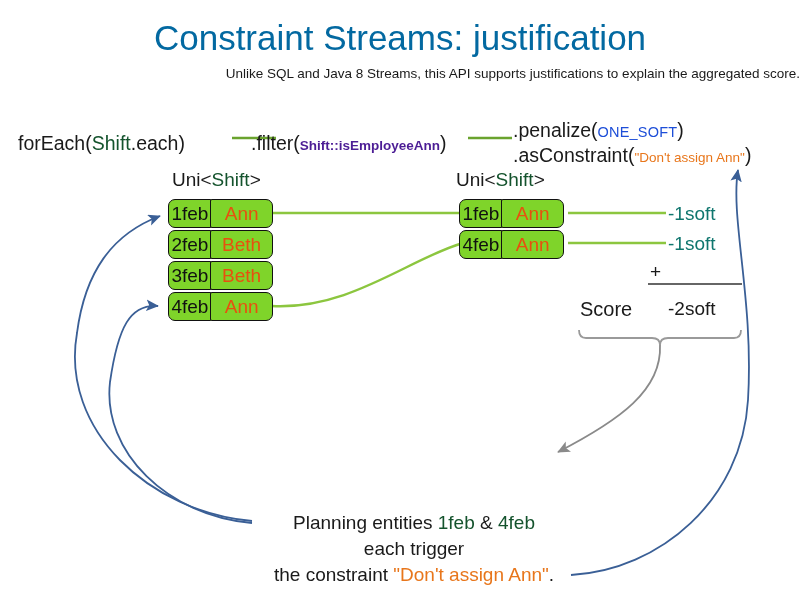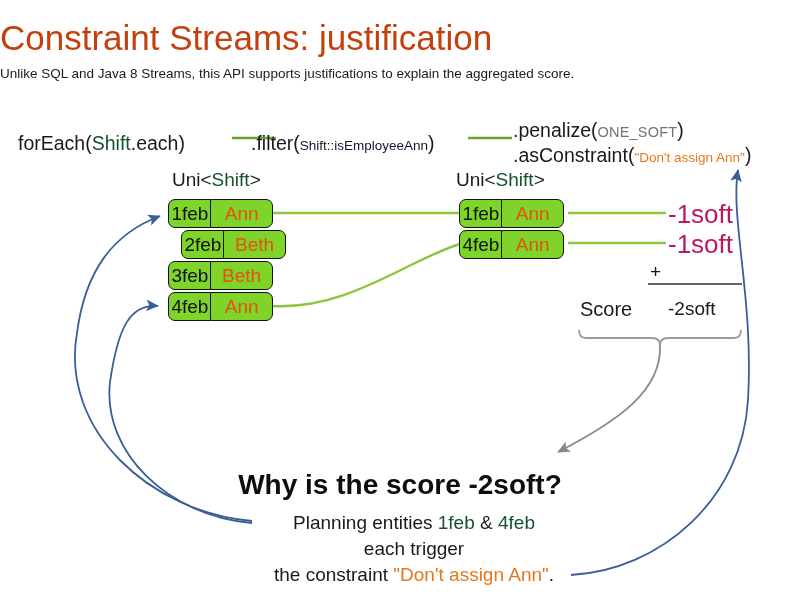--- a/index.html
+++ b/index.html
@@ -16,32 +16,33 @@
     font-family: "Liberation Sans", sans-serif;
     color: #1a1a1a;
   }
 
   
   #title {
     position: absolute;
     top: 17px;
     left: 0;
     width: 800px;
+    text-align: center;
     font-size: 35px;
     line-height: 42px;
     font-weight: 400;
-    color: #c2410c;
+    color: #0369a1;
     white-space: nowrap;
   }
   #subtitle {
     position: absolute;
     top: 65px;
     left: 0;
     width: 800px;
-    text-align: left;
+    text-align: right;
     font-size: 13.5px;
     line-height: 18px;
     color: #1a1a1a;
     white-space: nowrap;
   }
 
   
   .code {
     position: absolute;
     font-size: 19.5px;
@@ -51,26 +52,27 @@
   }
   #code-foreach { left: 18px;  top: 131px; }
   #code-filter  { left: 251px; top: 131px; }
   #code-penalize    { left: 513px; top: 118px; }
   #code-asconstraint{ left: 513px; top: 143px; }
 
   .t-green  { color: #14532d; }
   .t-orange { color: #e8761b; }
   .small-code {
     font-size: 13.5px;
-    color: #0f172a;
+    color: #4c1d95;
+    font-weight: bold;
   }
   .smallcaps {
     font-size: 14.5px;
     letter-spacing: 0.2px;
-    color: #737373;
+    color: #1d4ed8;
   }
   .small-orange {
     font-size: 13.5px;
     color: #e8761b;
   }
 
   
   .uni-label {
     position: absolute;
     font-size: 19px;
@@ -107,23 +109,23 @@
   .chip .cell.name {
     width: 76px;
     margin-left: -1.6px;
     border-radius: 2px 7px 7px 2px;
     color: #e8500f;
   }
 
   
   .score-val {
     position: absolute;
-    font-size: 26px;
+    font-size: 19px;
     line-height: 22px;
-    color: #be185d;
+    color: #0f766e;
     white-space: nowrap;
   }
   #soft-1 { left: 668px; top: 203px; }
   #soft-2 { left: 668px; top: 233px; }
   #plus-sign {
     position: absolute;
     left: 650px;
     top: 262px;
     font-size: 19px;
     line-height: 20px;
@@ -251,21 +253,21 @@
     <span>Uni&lt;</span><span class="t-green">Shift</span><span>&gt;</span>
   </div>
   <div class="uni-label" id="uni-right">
     <span>Uni&lt;</span><span class="t-green">Shift</span><span>&gt;</span>
   </div>
 
   <div class="chip" style="left:168px; top:199px;">
     <div class="cell date">1feb</div>
     <div class="cell name">Ann</div>
   </div>
-  <div class="chip" style="left:168px; top:230px;margin-left:13px;">
+  <div class="chip" style="left:168px; top:230px;">
     <div class="cell date">2feb</div>
     <div class="cell name">Beth</div>
   </div>
   <div class="chip" style="left:168px; top:261px;">
     <div class="cell date">3feb</div>
     <div class="cell name">Beth</div>
   </div>
   <div class="chip" style="left:168px; top:292px;">
     <div class="cell date">4feb</div>
     <div class="cell name">Ann</div>
@@ -280,21 +282,20 @@
     <div class="cell name">Ann</div>
   </div>
 
   <div class="score-val" id="soft-1">-1soft</div>
   <div class="score-val" id="soft-2">-1soft</div>
   <div id="plus-sign">+</div>
   <div id="sum-rule"></div>
   <div id="score-label">Score</div>
   <div id="score-total">-2soft</div>
 
-  <div id="why-heading">Why is the score -2soft?</div>
   <div class="why-line" id="why-line-1">
     <span>Planning entities </span><span class="t-green">1feb</span><span> &amp; </span><span class="t-green">4feb</span>
   </div>
   <div class="why-line" id="why-line-2">each trigger</div>
   <div class="why-line" id="why-line-3">
     <span>the constraint </span><span class="t-orange">"Don't assign Ann"</span><span>.</span>
   </div>
 
 </div>
 

